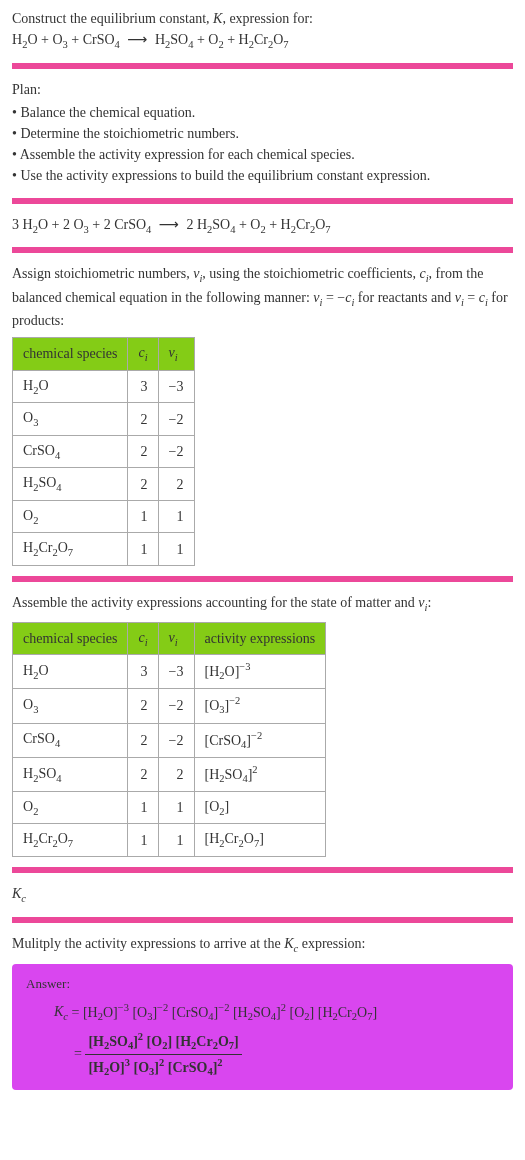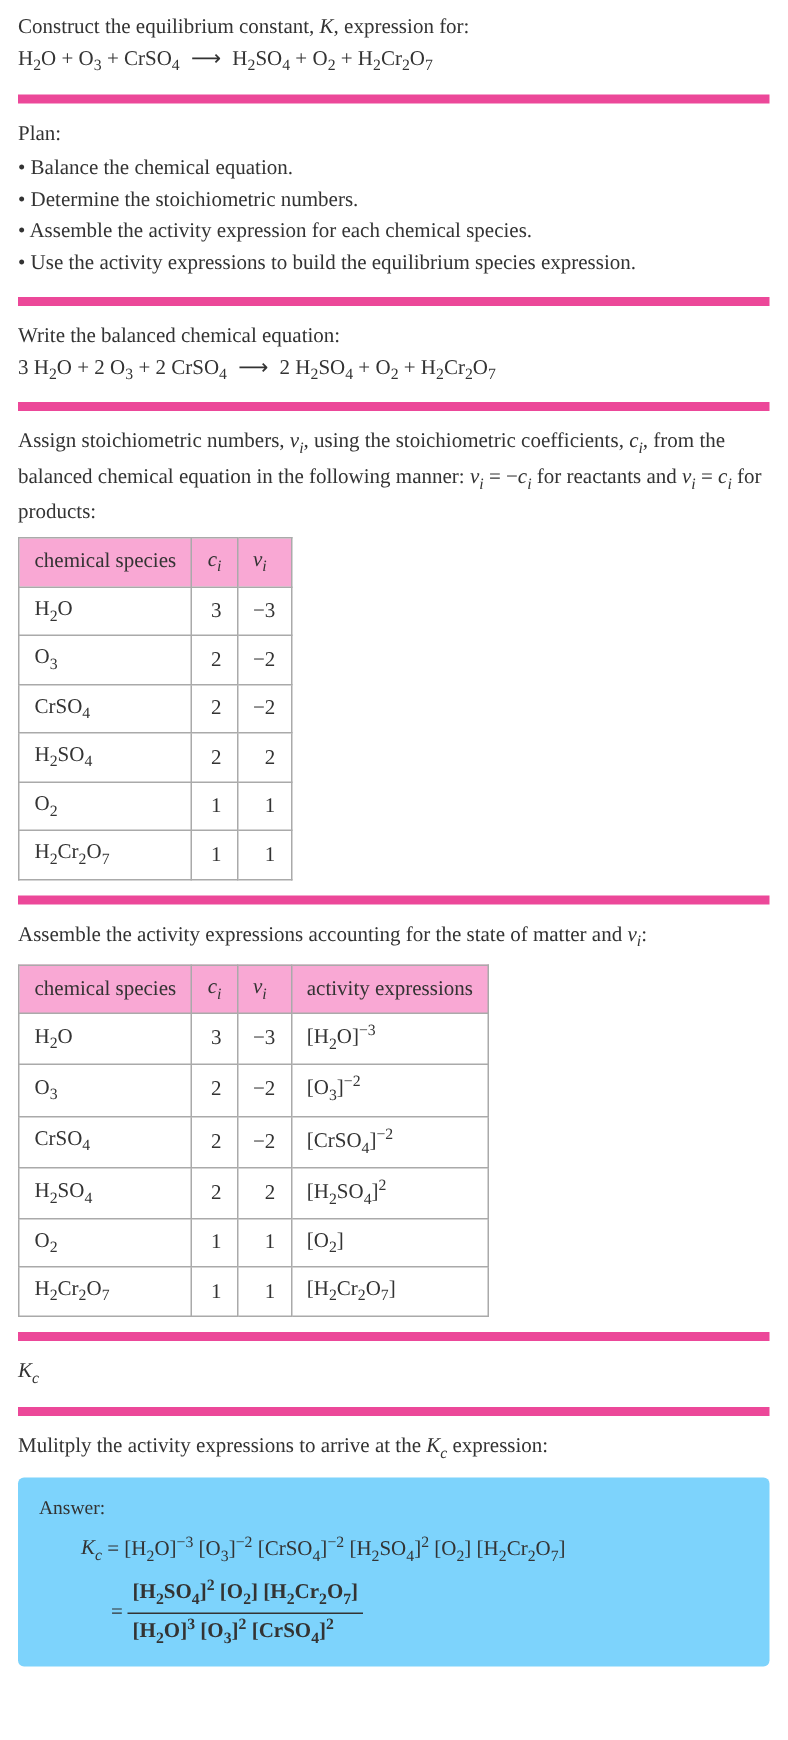--- a/index.html
+++ b/index.html
@@ -38,27 +38,27 @@
       border-collapse: collapse;
       margin-top: 6px;
     }
     td, th {
       border: 1px solid #aaa;
       padding: 4px 10px;
       text-align: left;
       font-weight: normal;
     }
     th {
-      background: #f9a8d4;
+      background: #84cc16;
     }
     td.num {
       text-align: right;
     }
     .answer-box {
-      background: #7dd3fc;
+      background: #d946ef;
       padding: 10px 14px;
       border-radius: 4px;
       margin-top: 8px;
     }
     .answer-label {
       font-size: 13px;
       margin-bottom: 6px;
     }
     .indent {
       padding-left: 28px;
@@ -90,26 +90,25 @@
   <div>Construct the equilibrium constant, <span class="eq"><i>K</i></span>, expression for:</div>
   <div class="eq">H<sub>2</sub>O + O<sub>3</sub> + CrSO<sub>4</sub> <span class="arrow">⟶</span> H<sub>2</sub>SO<sub>4</sub> + O<sub>2</sub> + H<sub>2</sub>Cr<sub>2</sub>O<sub>7</sub></div>
 </div>
 
 <div class="section">
   <div>Plan:</div>
   <div class="plan-list">
     <div>• Balance the chemical equation.</div>
     <div>• Determine the stoichiometric numbers.</div>
     <div>• Assemble the activity expression for each chemical species.</div>
-    <div>• Use the activity expressions to build the equilibrium species expression.</div>
+    <div>• Use the activity expressions to build the equilibrium constant expression.</div>
   </div>
 </div>
 
 <div class="section">
-  <div>Write the balanced chemical equation:</div>
   <div class="eq">3 H<sub>2</sub>O + 2 O<sub>3</sub> + 2 CrSO<sub>4</sub> <span class="arrow">⟶</span> 2 H<sub>2</sub>SO<sub>4</sub> + O<sub>2</sub> + H<sub>2</sub>Cr<sub>2</sub>O<sub>7</sub></div>
 </div>
 
 <div class="section">
   <div>Assign stoichiometric numbers, <i>ν<sub>i</sub></i>, using the stoichiometric coefficients, <i>c<sub>i</sub></i>, from the balanced chemical equation in the following manner: <i>ν<sub>i</sub></i> = −<i>c<sub>i</sub></i> for reactants and <i>ν<sub>i</sub></i> = <i>c<sub>i</sub></i> for products:</div>
   <table>
     <tbody>
         <tr>
       <th>chemical species</th>
       <th><i>c<sub>i</sub></i></th>

